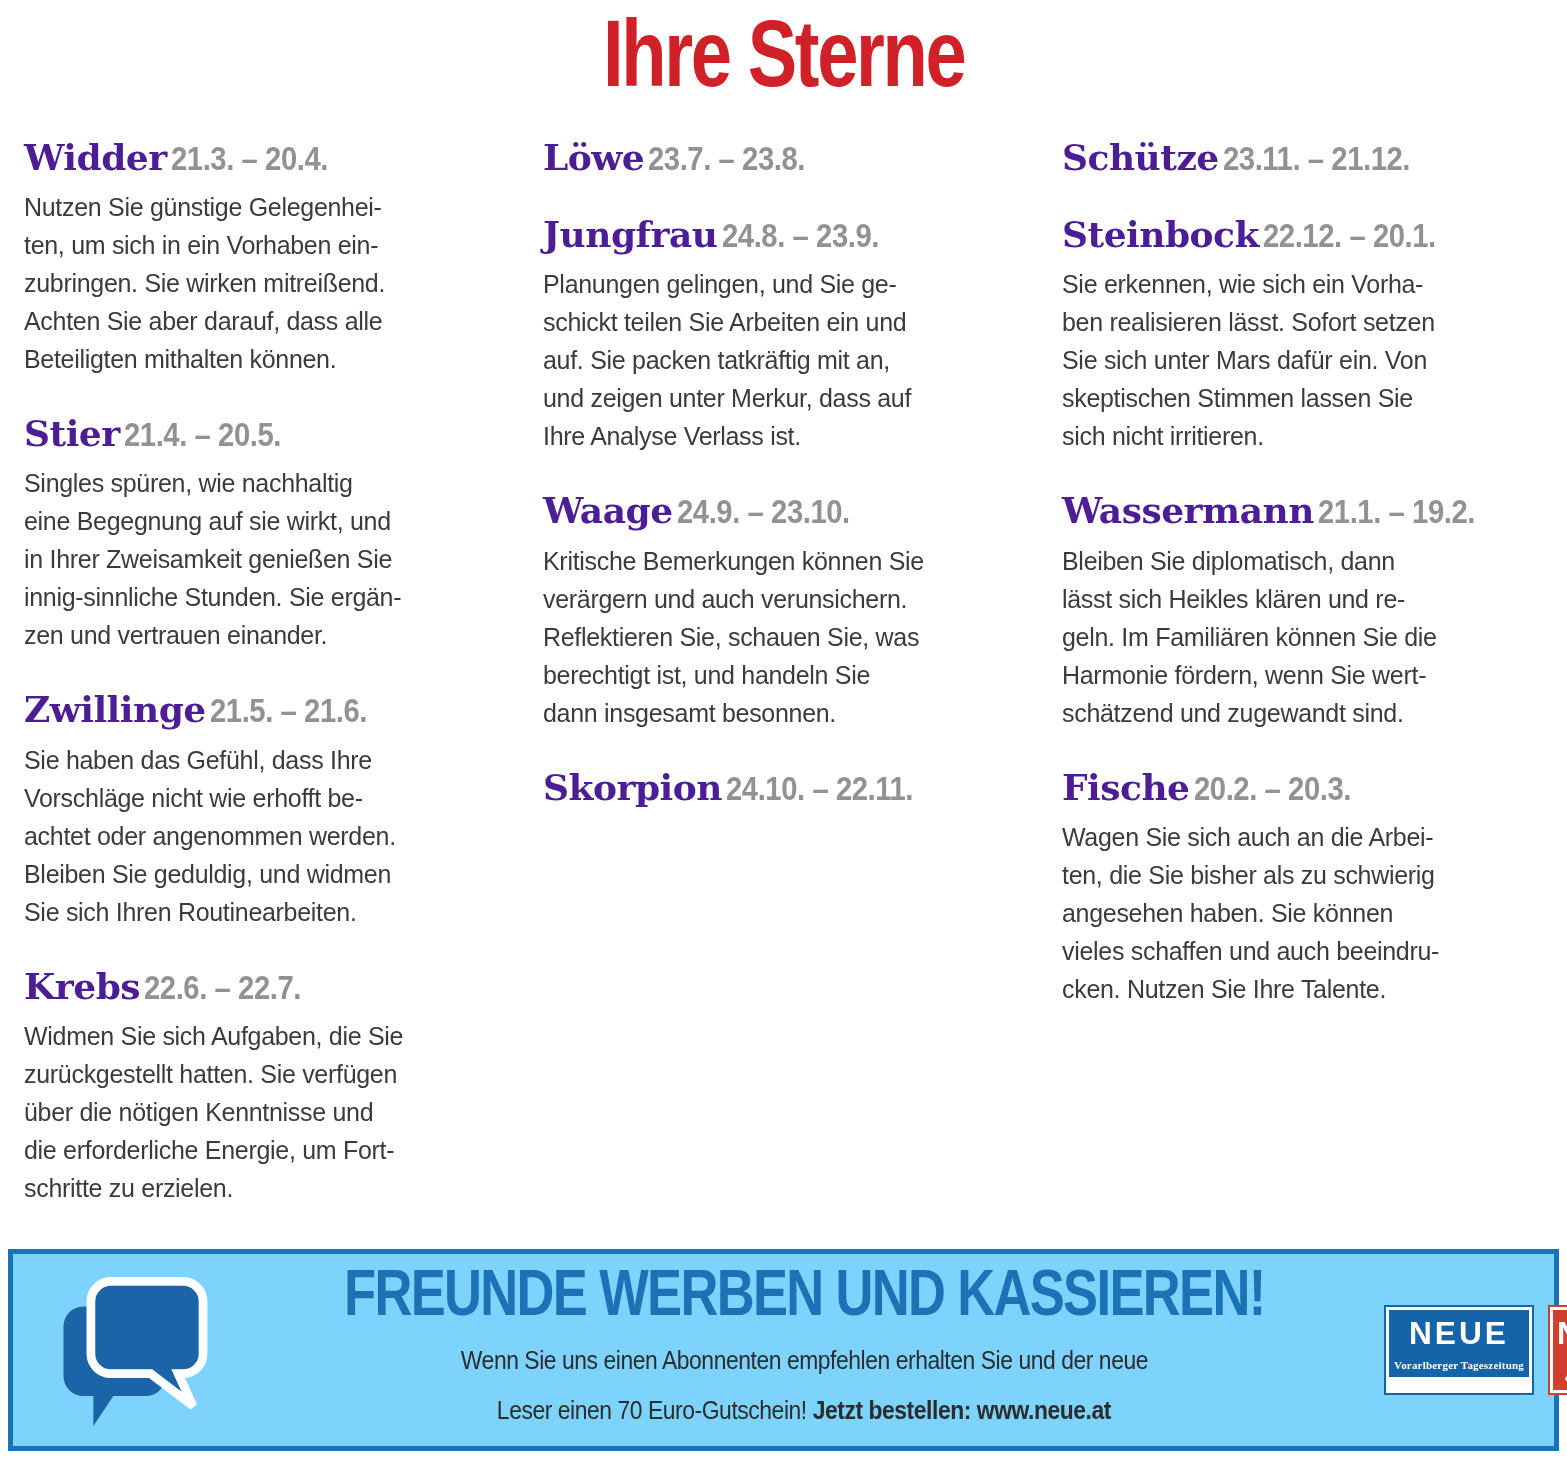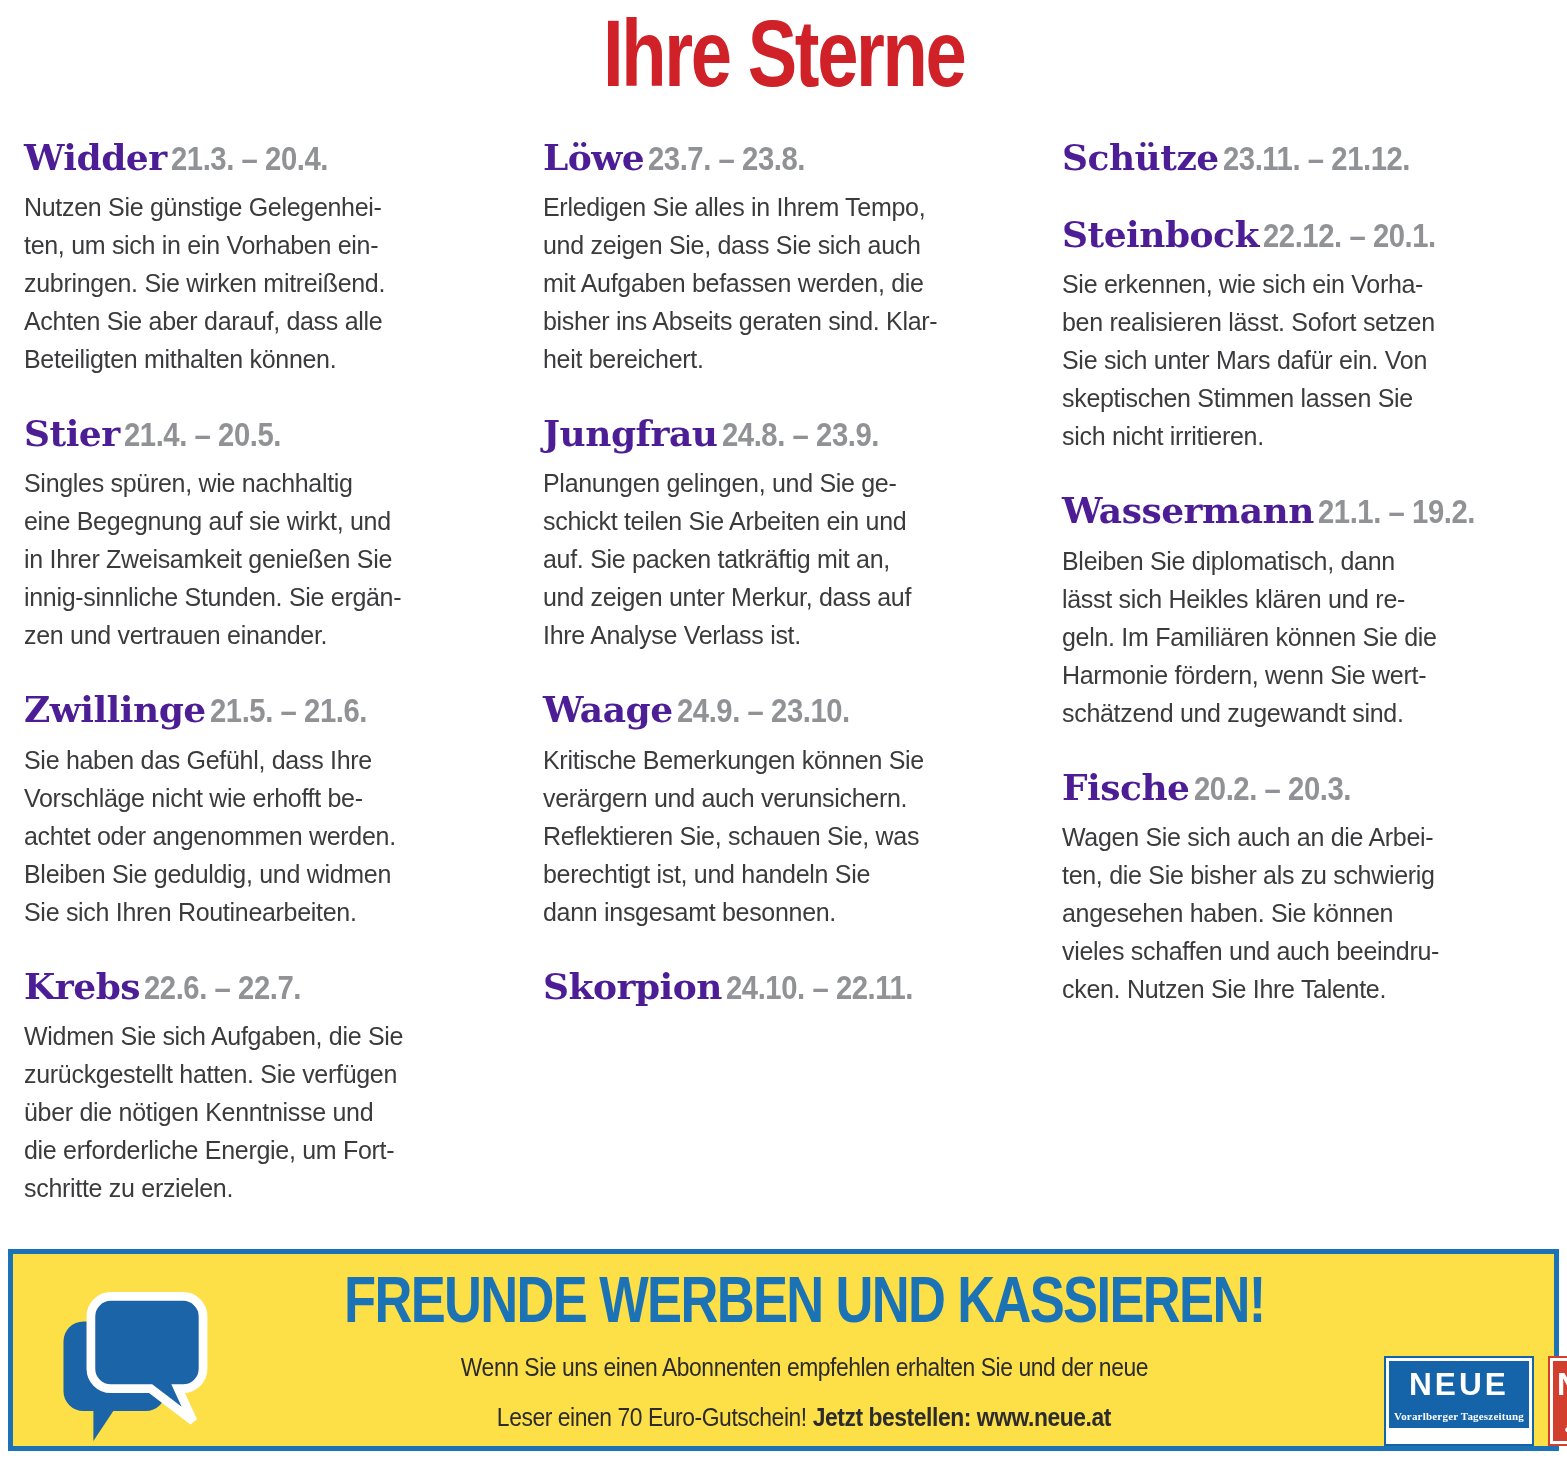--- a/index.html
+++ b/index.html
@@ -28,22 +28,22 @@
     letter-spacing:-0.5px;
   }
   .entry-body {
     margin:0; font-size:25px; line-height:38px; color:#3b3b3d;
     white-space:pre-line; letter-spacing:-0.3px;
   }
 
   
   .banner {
     box-sizing:border-box; margin:8px 8px 0; height:202px;
-    border:5px solid #1b73b6; background:#fde047;
-    display:flex; align-items:flex-end; padding:0 22px 0 26px;
+    border:5px solid #1b73b6; background:#7dd3fc;
+    display:flex; align-items:center; padding:0 22px 0 26px;
   }
   .bubbles { width:195px; flex:none; display:flex; justify-content:center; align-items:center; }
   .banner-center { flex:1; text-align:center; min-width:0; padding-bottom:4px; }
   .banner-headline { color:#1b73b6; line-height:1; margin-bottom:10px; }
   .banner-headline-text {
     display:inline-block; font-size:64px; font-weight:bold;
     transform:scaleX(0.82); transform-origin:center center; letter-spacing:-2px;
     white-space:nowrap;
   }
   .banner-line { font-size:26px; color:#2c2c2e; line-height:50px; white-space:nowrap; }
@@ -113,25 +113,20 @@
 zurückgestellt hatten. Sie verfügen
 über die nötigen Kenntnisse und
 die erforderliche Energie, um Fort-
 schritte zu erzielen.</p>
     </article>
   </div>
 
   <div class="col">
     <article class="entry">
       <h2 class="entry-head"><span class="sign">Löwe</span><span class="dates">23.7. – 23.8.</span></h2>
-      <p class="entry-body">Erledigen Sie alles in Ihrem Tempo,
-und zeigen Sie, dass Sie sich auch
-mit Aufgaben befassen werden, die
-bisher ins Abseits geraten sind. Klar-
-heit bereichert.</p>
     </article>
     <article class="entry">
       <h2 class="entry-head"><span class="sign">Jungfrau</span><span class="dates">24.8. – 23.9.</span></h2>
       <p class="entry-body">Planungen gelingen, und Sie ge-
 schickt teilen Sie Arbeiten ein und
 auf. Sie packen tatkräftig mit an,
 und zeigen unter Merkur, dass auf
 Ihre Analyse Verlass ist.</p>
     </article>
     <article class="entry">

